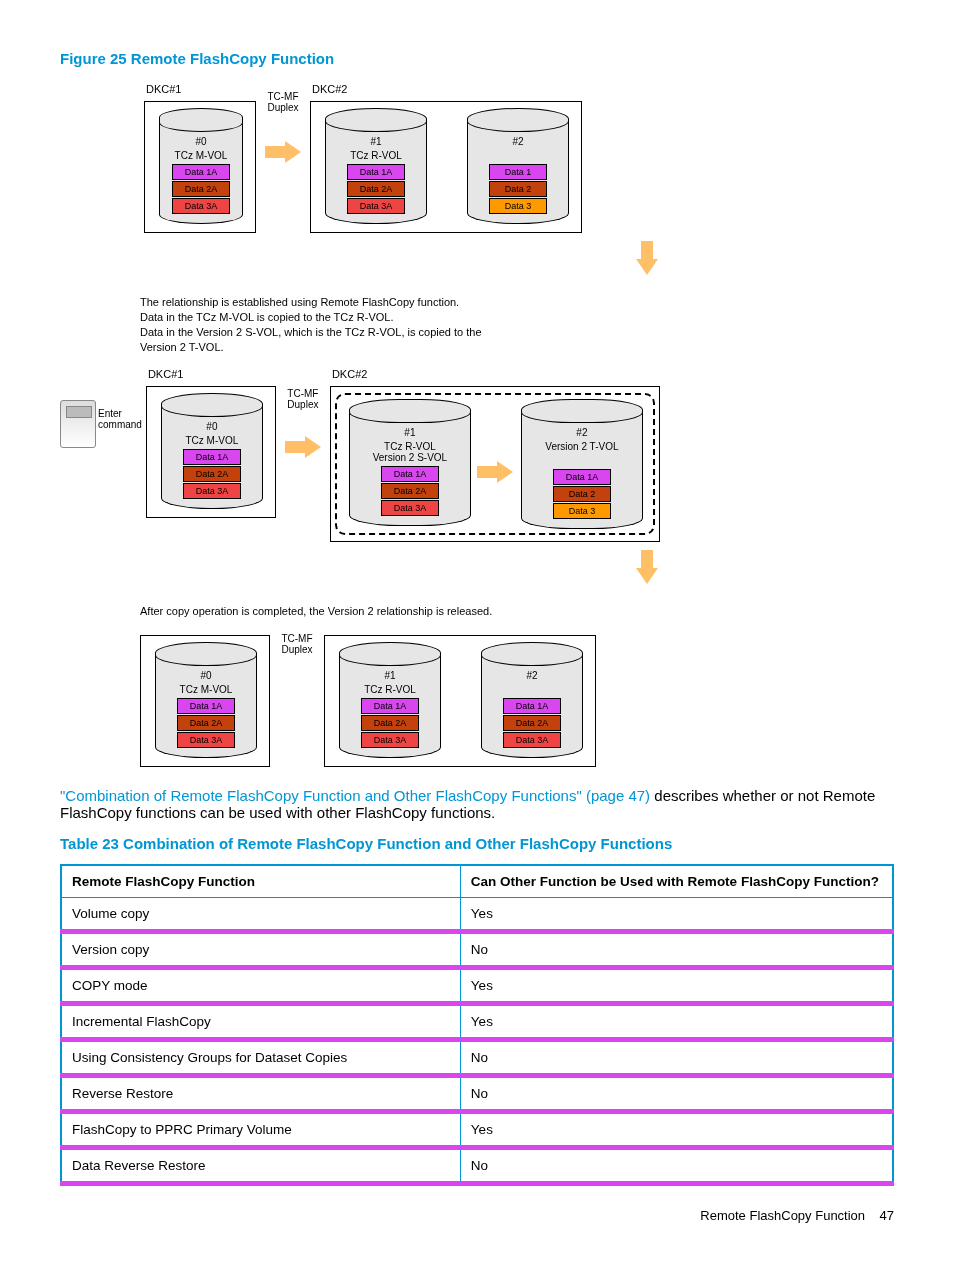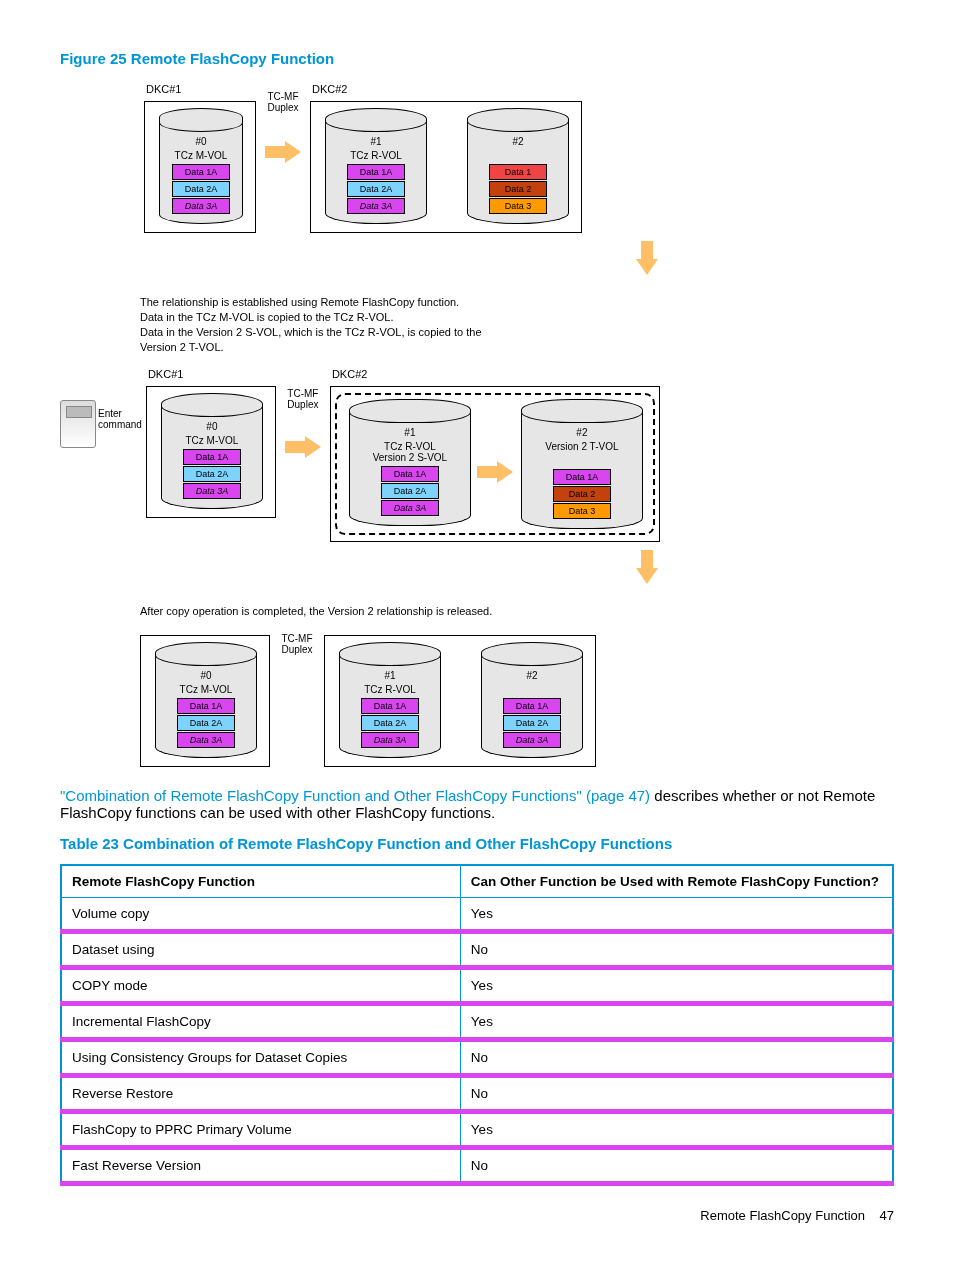--- a/index.html
+++ b/index.html
@@ -68,23 +68,23 @@
     position: relative;
     z-index: 1;
   }
   .cyl-title { font-size: 10px; line-height: 1.1; margin: 1px 0 3px 0; }
   .data {
     width: 56px; height: 14px; line-height: 14px;
     margin: 1px auto; border: 1px solid #000;
     font-size: 9px;
   }
   .c-mag { background:#d946ef; color:#000; }
-  .c-cyan{ background:#7dd3fc; }
-  .c-yel { background:#d946ef;font-style:italic; }
-  .c-red { background:#ef4444; color:#000; }
+  .c-cyan{ background:#c2410c; }
+  .c-yel { background:#ef4444; }
+  .c-red { background:#d946ef; color:#000; }
   .c-pink{ background:#c2410c; }
   .c-org { background:#ff9900; }
   .arrow-r {
     align-self: center;
     width: 36px; height: 22px;
     position: relative;
     margin: 0 2px;
   }
   .arrow-r::before {
     content:""; position:absolute; left:0; top:5px;
@@ -331,21 +331,21 @@
       <th>Remote FlashCopy Function</th>
       <th>Can Other Function be Used with Remote FlashCopy Function?</th>
     </tr>
   </thead>
   <tbody id="tbody">
       <tr>
         <td>Volume copy</td>
         <td>Yes</td>
       </tr>
       <tr>
-        <td>Dataset using</td>
+        <td>Version copy</td>
         <td>No</td>
       </tr>
       <tr>
         <td>COPY mode</td>
         <td>Yes</td>
       </tr>
       <tr>
         <td>Incremental FlashCopy</td>
         <td>Yes</td>
       </tr>
@@ -355,21 +355,21 @@
       </tr>
       <tr>
         <td>Reverse Restore</td>
         <td>No</td>
       </tr>
       <tr>
         <td>FlashCopy to PPRC Primary Volume</td>
         <td>Yes</td>
       </tr>
       <tr>
-        <td>Fast Reverse Version</td>
+        <td>Data Reverse Restore</td>
         <td>No</td>
       </tr>
     </tbody>
 </table>
 
 <div class="footer">
   <span>Remote FlashCopy Function</span>&nbsp;&nbsp;&nbsp;&nbsp;<span>47</span>
 </div>
 
 </body></html>

